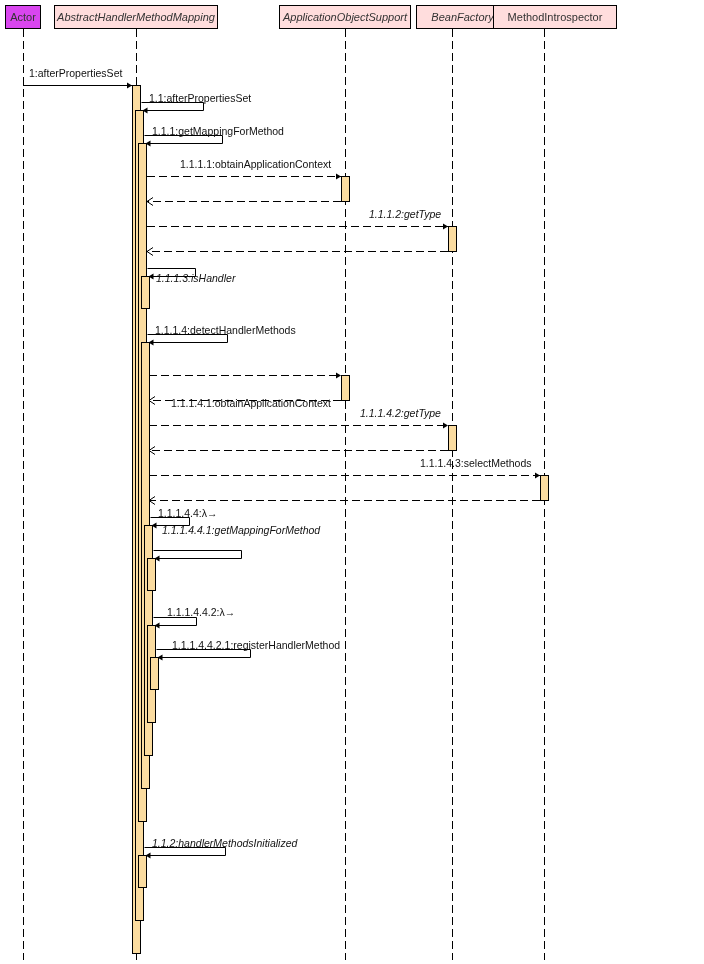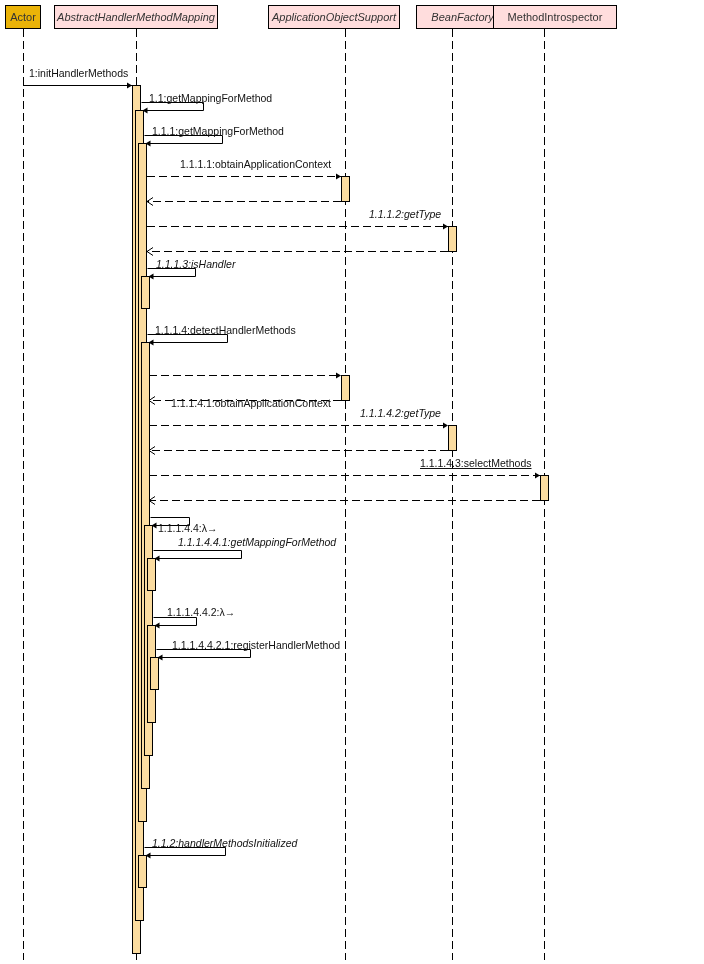--- a/index.html
+++ b/index.html
@@ -1,35 +1,35 @@
 <!DOCTYPE html>
 <html><head>
 <meta charset="utf-8">
 <style>
   html, body { margin:0; padding:0; background:#ffffff; }
   body { width:704px; height:964px; position:relative; overflow:hidden;
          font-family:"Liberation Sans", "DejaVu Sans", sans-serif; }
   .head { position:absolute; top:5px; height:24px; box-sizing:border-box;
           border:1px solid #000; font-size:11px; line-height:22px; text-align:center;
           color:#333; white-space:nowrap; overflow:hidden; }
-  .head.actor { background:#eab308; }
+  .head.actor { background:#d946ef; }
   .head.obj { background:#fdd; }
   .head.italic { font-style:italic; }
   svg { position:absolute; left:0; top:0; }
   .lbl { position:absolute; font-size:10.5px; color:#111; white-space:nowrap; }
   .lbl.italic { font-style:italic; }
-  .lbl.underline { text-decoration:underline; }
+  .lbl.underline { }
 </style>
 </head>
 <body>
 
 <div id="heads">
     <div class="head actor" style="left: 5px; width: 36px;">Actor</div>
     <div class="head obj italic" style="left: 54px; width: 164px;">AbstractHandlerMethodMapping</div>
-    <div class="head obj italic" style="left: 268px; width: 132px;">ApplicationObjectSupport</div>
+    <div class="head obj italic" style="left: 279px; width: 132px;">ApplicationObjectSupport</div>
     <div class="head obj italic" style="left: 416px; width: 93px;">BeanFactory</div>
     <div class="head obj" style="left: 493px; width: 124px;">MethodIntrospector</div>
   </div>
 <svg id="diagram" width="704" height="964">
     <line x1="23.5" y1="29" x2="23.5" y2="960" stroke="#000" stroke-width="1" stroke-dasharray="8,4"></line>
     <line x1="136.5" y1="29" x2="136.5" y2="960" stroke="#000" stroke-width="1" stroke-dasharray="8,4"></line>
     <line x1="345.5" y1="29" x2="345.5" y2="960" stroke="#000" stroke-width="1" stroke-dasharray="8,4"></line>
     <line x1="452.5" y1="29" x2="452.5" y2="960" stroke="#000" stroke-width="1" stroke-dasharray="8,4"></line>
     <line x1="544.5" y1="29" x2="544.5" y2="960" stroke="#000" stroke-width="1" stroke-dasharray="8,4"></line>
     <rect x="132.5" y="85.5" width="8" height="868" fill="#fbdca0" stroke="#000" stroke-width="1"></rect>
@@ -82,28 +82,28 @@
     <polyline points="153.5,550.5 241.5,550.5 241.5,558.5 157.5,558.5" fill="none" stroke="#000"></polyline>
     <polygon points="154.5,558.5 159.5,555.5 159.5,561.5" fill="#000"></polygon>
     <polyline points="153.5,617.5 196.5,617.5 196.5,625.5 157.5,625.5" fill="none" stroke="#000"></polyline>
     <polygon points="154.5,625.5 159.5,622.5 159.5,628.5" fill="#000"></polygon>
     <polyline points="156.5,649.5 250.5,649.5 250.5,657.5 160.5,657.5" fill="none" stroke="#000"></polyline>
     <polygon points="157.5,657.5 162.5,654.5 162.5,660.5" fill="#000"></polygon>
     <polyline points="144.5,847.5 225.5,847.5 225.5,855.5 148.5,855.5" fill="none" stroke="#000"></polyline>
     <polygon points="145.5,855.5 150.5,852.5 150.5,858.5" fill="#000"></polygon>
   </svg>
 <div id="labels">
-    <div class="lbl" style="left: 29px; top: 67px;">1:initHandlerMethods</div>
-    <div class="lbl" style="left: 149px; top: 92px;">1.1:getMappingForMethod</div>
+    <div class="lbl" style="left: 29px; top: 67px;">1:afterPropertiesSet</div>
+    <div class="lbl" style="left: 149px; top: 92px;">1.1:afterPropertiesSet</div>
     <div class="lbl" style="left: 152px; top: 125px;">1.1.1:getMappingForMethod</div>
     <div class="lbl" style="left: 180px; top: 158px;">1.1.1.1:obtainApplicationContext</div>
     <div class="lbl italic" style="left: 369px; top: 208px;">1.1.1.2:getType</div>
-    <div class="lbl italic" style="left: 156px; top: 258px;">1.1.1.3:isHandler</div>
+    <div class="lbl italic" style="left: 156px; top: 272px;">1.1.1.3:isHandler</div>
     <div class="lbl" style="left: 155px; top: 324px;">1.1.1.4:detectHandlerMethods</div>
     <div class="lbl" style="left: 171px; top: 357px; margin-top: 40px;">1.1.1.4.1:obtainApplicationContext</div>
     <div class="lbl italic" style="left: 360px; top: 407px;">1.1.1.4.2:getType</div>
     <div class="lbl underline" style="left: 420px; top: 457px;">1.1.1.4.3:selectMethods</div>
-    <div class="lbl" style="left: 158px; top: 507px; margin-top: 15px;">1.1.1.4.4:λ→</div>
-    <div class="lbl italic" style="left: 162px; top: 536px; margin-left: 16px;">1.1.1.4.4.1:getMappingForMethod</div>
+    <div class="lbl" style="left: 158px; top: 507px;">1.1.1.4.4:λ→</div>
+    <div class="lbl italic" style="left: 162px; top: 524px;">1.1.1.4.4.1:getMappingForMethod</div>
     <div class="lbl" style="left: 167px; top: 606px;">1.1.1.4.4.2:λ→</div>
     <div class="lbl" style="left: 172px; top: 639px;">1.1.1.4.4.2.1:registerHandlerMethod</div>
     <div class="lbl" style="left: 152px; top: 837px; font-style: italic;">1.1.2:handlerMethodsInitialized</div>
   </div>
 
 </body></html>

